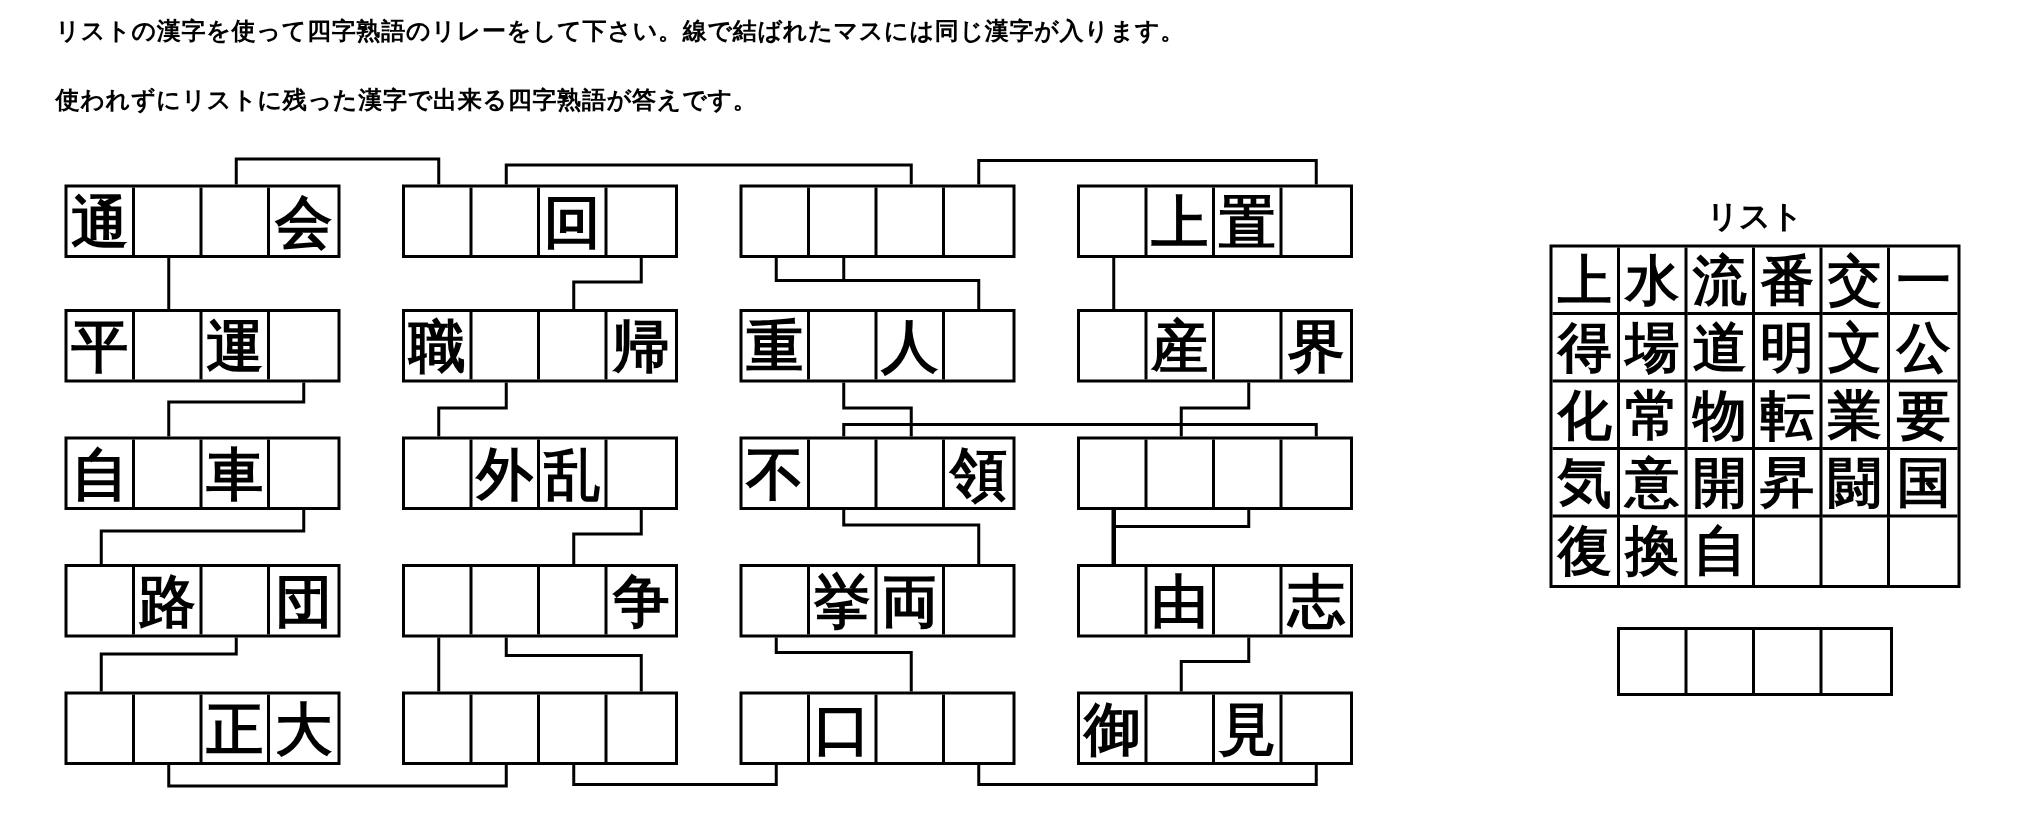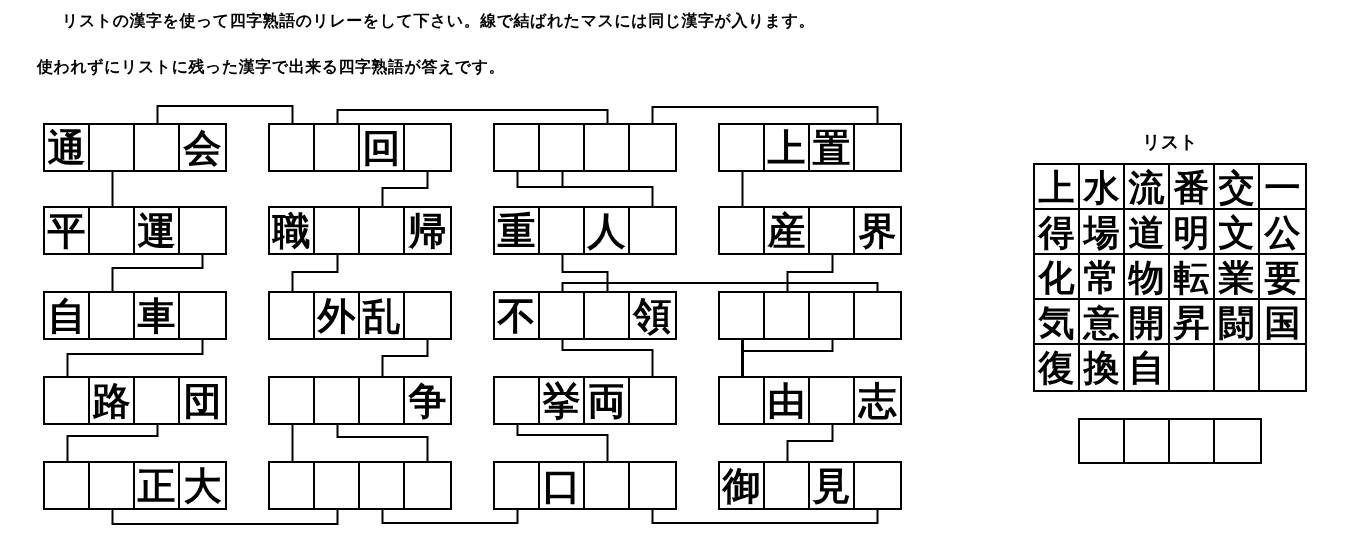--- a/index.html
+++ b/index.html
@@ -4,35 +4,35 @@
 <style>
   html,body{margin:0;padding:0;background:#ffffff;}
   #stage{
     position:relative;width:1351px;height:547px;background:#fff;overflow:hidden;
     font-family:"DejaVu Serif","Liberation Serif",serif;color:#000;
   }
   .instr{
     position:absolute;left:37px;font-size:16px;font-weight:bold;letter-spacing:0.5px;
     white-space:nowrap;color:#000;
   }
-  #instr1{top:11px;margin-left:25px;}
+  #instr1{top:11px;}
   #instr2{top:57px;text-align:right;}
   .block{
     position:absolute;display:flex;border:2px solid #000;background:#fff;box-sizing:content-box;
   }
   .cell{
     width:45px;height:45px;box-sizing:border-box;line-height:45px;text-align:center;
     font-size:38px;font-weight:600;overflow:hidden;
   }
   .sep{border-right:2px solid #000;}
   .bsep{border-bottom:2px solid #000;}
   #lines{position:absolute;left:0;top:0;pointer-events:none;}
   #list-title{
     position:absolute;left:1035px;top:130px;width:270px;text-align:center;
-    font-size:18px;font-weight:bold;font-family:"DejaVu Sans","Liberation Sans",sans-serif;
+    font-size:21px;font-weight:bold;font-family:"DejaVu Sans","Liberation Sans",sans-serif;
   }
   #list-grid{
     position:absolute;left:1033px;top:163px;border:2px solid #000;background:#fff;
   }
   .lrow{display:flex;}
   .lcell{
     width:45px;height:45px;box-sizing:border-box;line-height:44px;text-align:center;
     font-size:36px;font-weight:600;
   }
   #answer-box{

